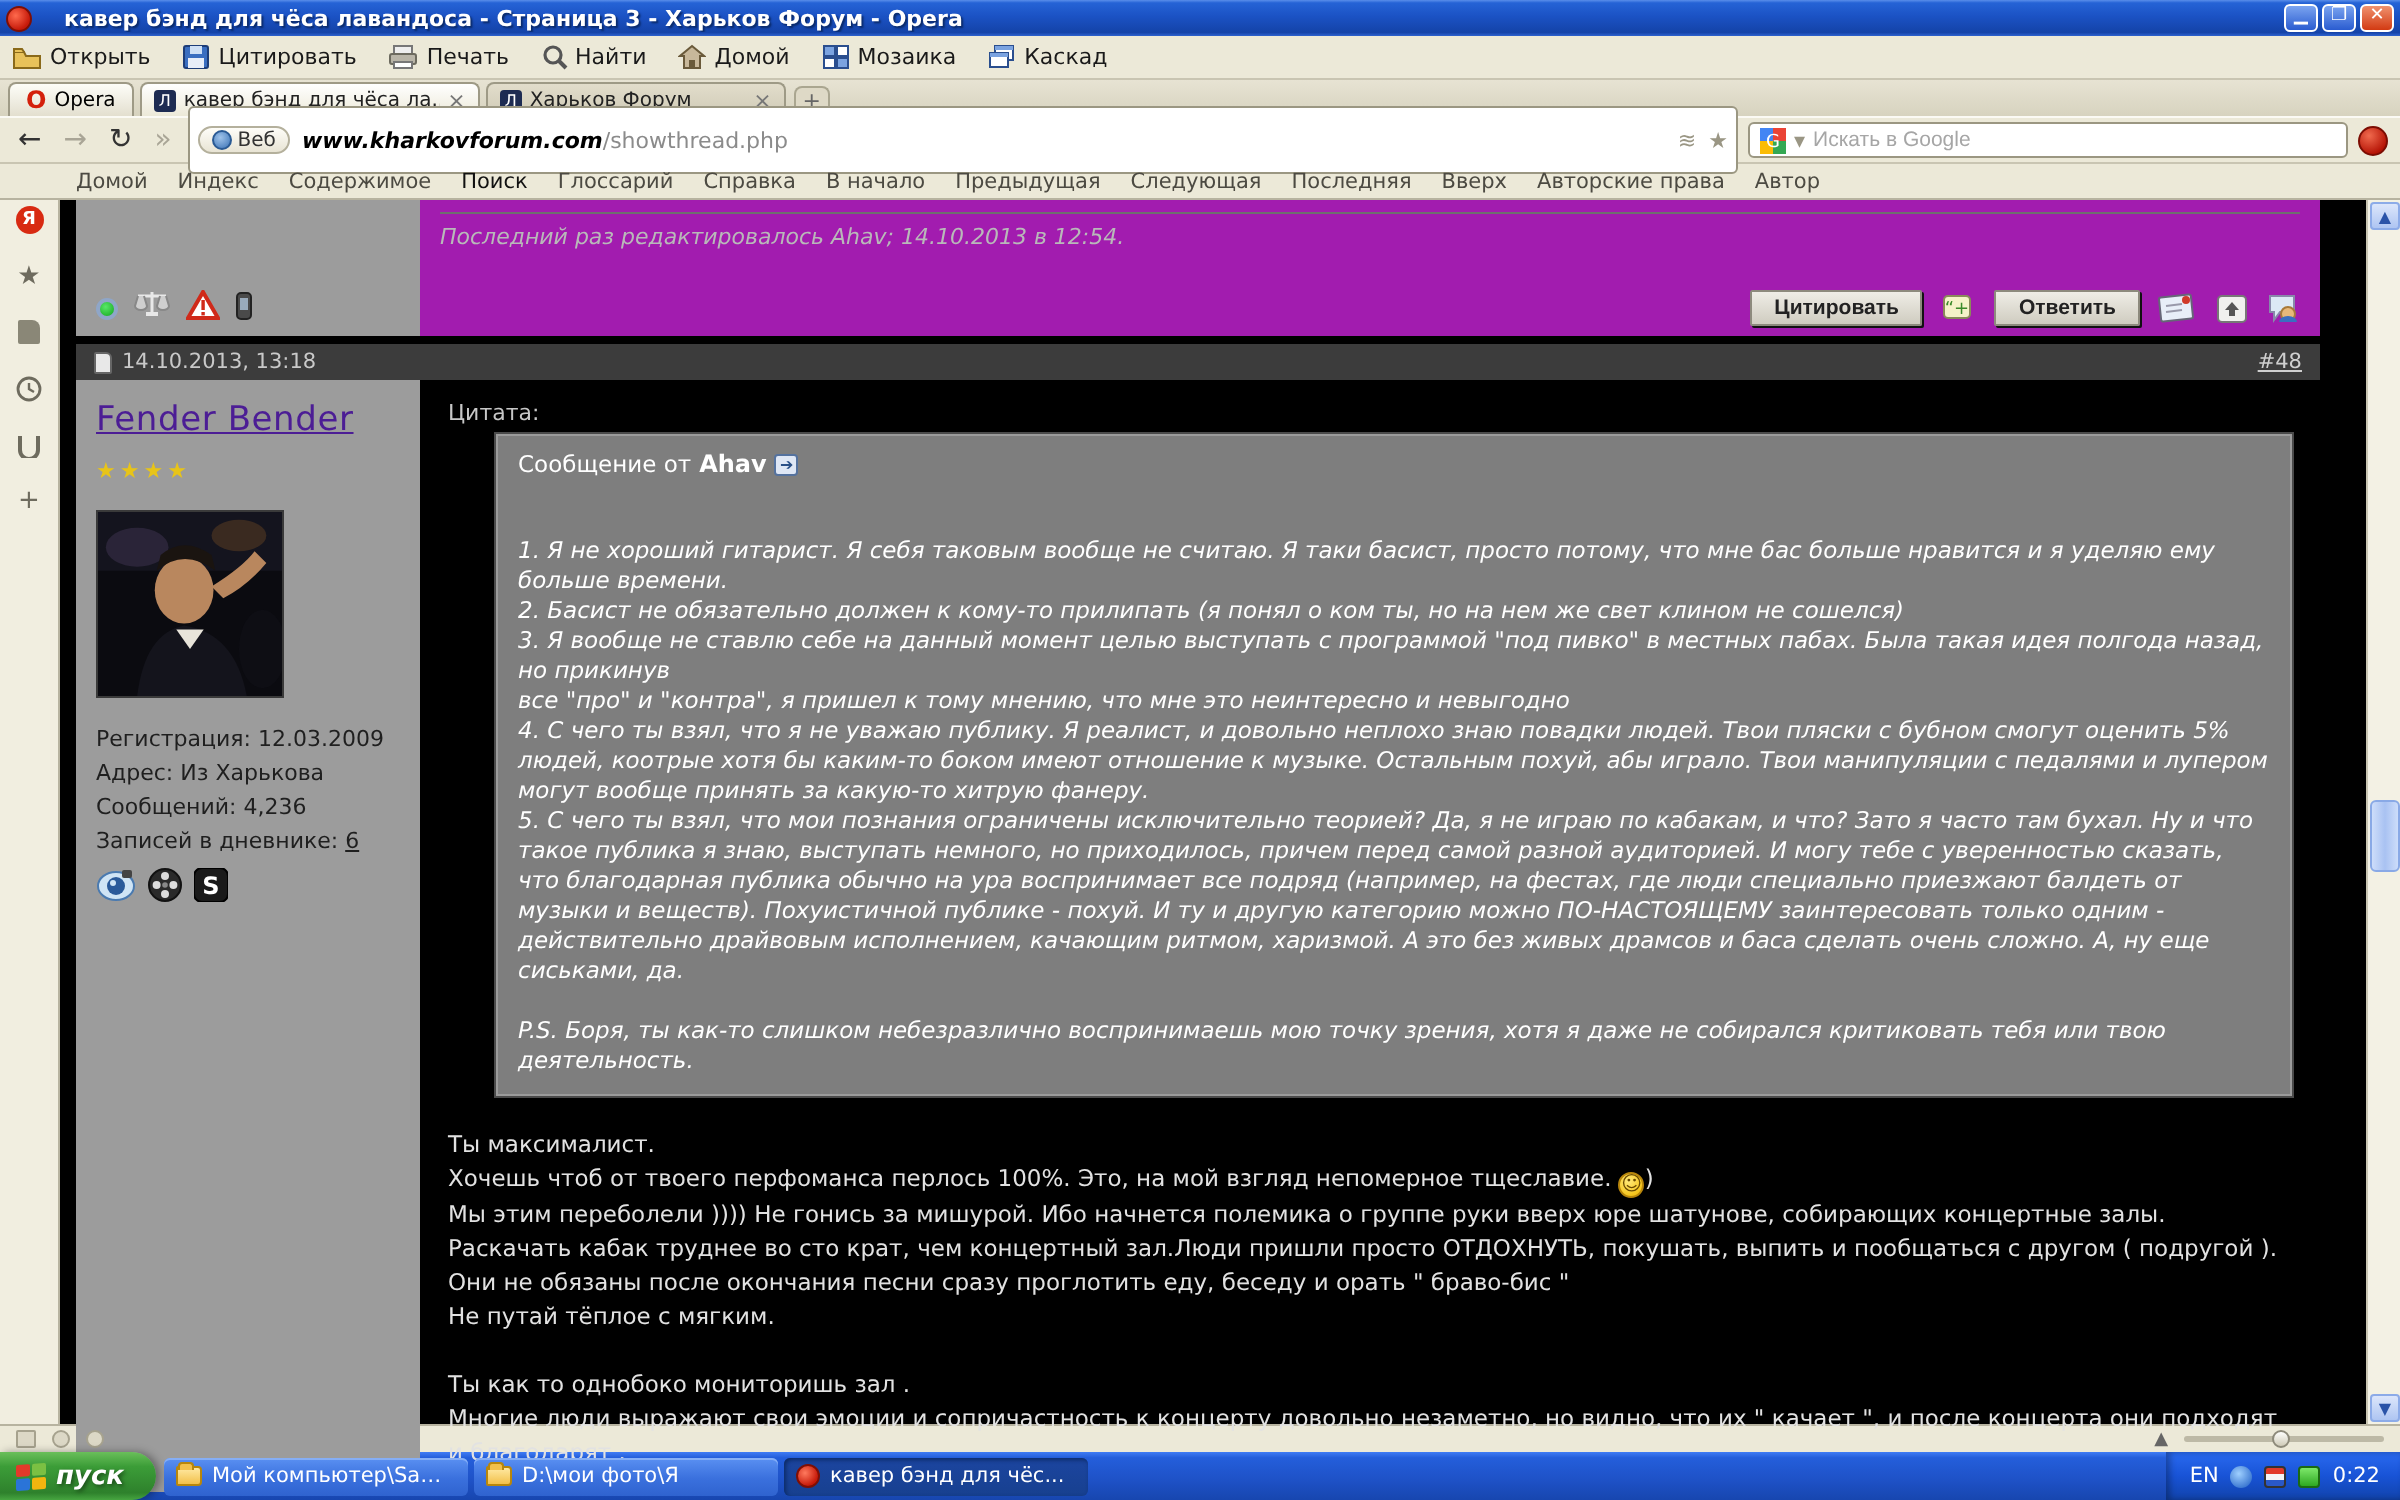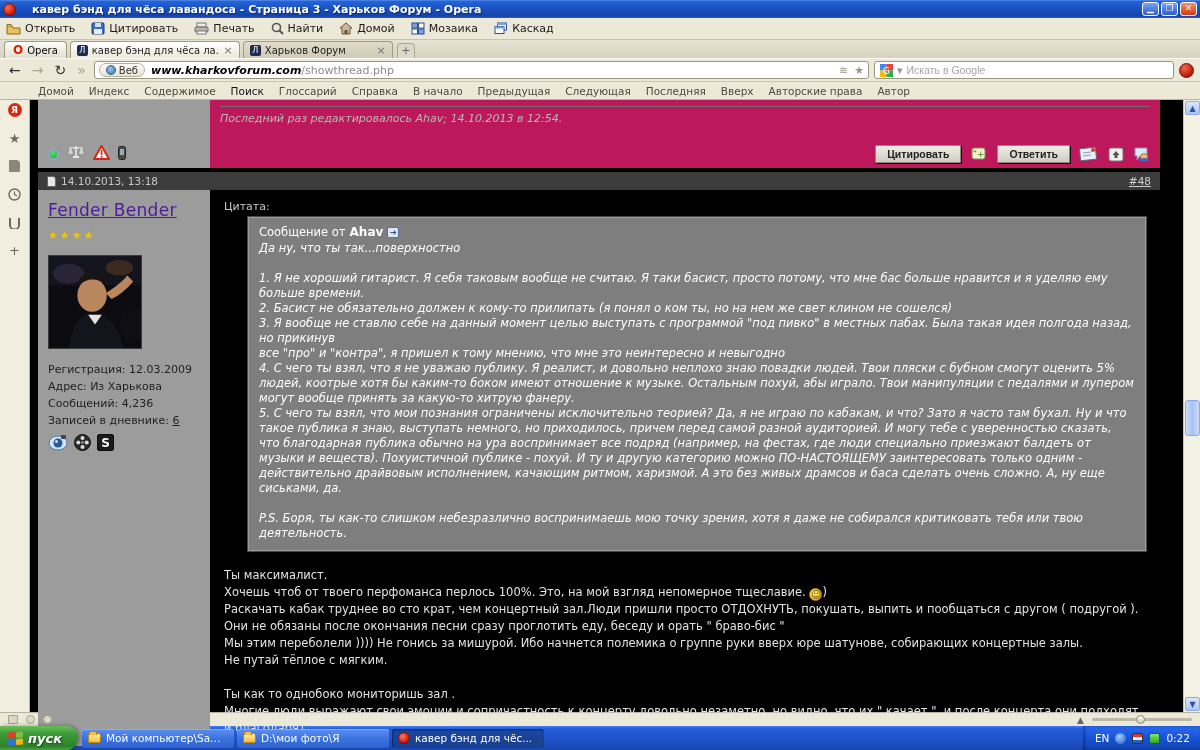--- a/index.html
+++ b/index.html
@@ -39,21 +39,21 @@
   .tab .label { flex:1; white-space:nowrap; overflow:hidden; }
   .tab .close { color:#777; font-size:11px; }
   .newtab { width:18px; height:15px; margin-left:4px; border:1px solid #aaa690; border-bottom:none; border-radius:4px 4px 0 0;
     background:#ded9c6; color:#666; text-align:center; line-height:14px; font-size:11px; }
 
   
   .addressbar { height:24px; background:#ece9d8; border-top:1px solid #fbfaf4; border-bottom:1px solid #c9c5b2;
     display:flex; align-items:center; padding:0 6px; gap:5px; }
   .navbtn { font-size:14px; line-height:16px; color:#333; padding:0 3px; }
   .navbtn.disabled { color:#a9a596; }
-  .urlbox { flex:1; height:18px; background:#fff; border:1px solid #9b9782; border-radius:3px; display:flex; align-items:center;
+  .urlbox { flex:1; height:34px; background:#fff; border:1px solid #9b9782; border-radius:3px; display:flex; align-items:center;
     padding:0 4px; gap:6px; }
   .webbadge { display:flex; align-items:center; gap:3px; background:linear-gradient(180deg,#fefdf8,#e8e4d4);
     border:1px solid #b4b09c; border-radius:8px; height:14px; padding:0 6px; font-size:10px; color:#333; }
   .globe { width:10px; height:10px; border-radius:50%; background:radial-gradient(circle at 40% 35%, #9fc3ea, #3a72b5); border:1px solid #2a5a94; }
   .url { flex:1; font-size:11px; white-space:nowrap; overflow:hidden; }
   .url .host { color:#000; font-weight:bold;font-style:italic; }
   .url .path { color:#8b8b8b; }
   .urlicon { color:#9a9684; font-size:11px; }
   .searchbox { width:300px; height:18px; background:#fff; border:1px solid #9b9782; border-radius:3px; display:flex;
     align-items:center; padding:0 5px; gap:4px; }
@@ -81,21 +81,21 @@
   .scrollbar { width:17px; background:#f3f1e4; position:relative; border-left:1px solid #c9c5b2; }
   .sb-btn { position:absolute; left:1px; width:15px; height:14px; background:linear-gradient(180deg,#dce6fb,#aec5f2);
     border:1px solid #8cabe8; border-radius:2px; color:#2a53a8; font-size:8px; text-align:center; line-height:13px; }
   .sb-up { top:1px; } .sb-down { bottom:1px; }
   .sb-thumb { position:absolute; left:1px; top:300px; width:15px; height:36px; border-radius:3px;
     background:linear-gradient(90deg,#cdddfa,#a9c2f2 50%,#cdddfa); border:1px solid #89a9e6; }
 
   
   .post-partial { height:68px; display:flex; }
   .ucol { width:172px; background:#9c9c9c; flex:none; }
-  .pcol { flex:1; background:#be185d;gap:19px; }
+  .pcol { flex:1; background:#a21caf;gap:19px; }
   .post-partial .ucol { display:flex; align-items:flex-end; padding:0 0 8px 10px; gap:8px; }
   .post-partial .pcol { display:flex; flex-direction:column; justify-content:space-between; padding:6px 10px 5px 10px; }
   .edited-wrap { border-top:1px solid #6f6f6f; padding-top:5px; }
   .edited { color:#b9b9b9; font-style:italic; font-size:11px; }
   .btnrow { display:flex; align-items:center; justify-content:flex-end; gap:9px; }
   .fbtn { background:linear-gradient(180deg,#efede6,#cfccc0); border:1px solid #8d8a7d; border-radius:1px;
     font-size:10.5px; font-weight:bold; color:#222; padding:2px 11px; box-shadow:1px 1px 0 #111; }
   .status-dot { width:11px; height:11px; border-radius:50%; background:radial-gradient(circle at 40% 35%, #58e868, #13a51f);
     border:2px solid #8fa6c8; }
 
@@ -113,21 +113,21 @@
   .stars { color:#e8c418; font-size:11px; letter-spacing:2px; margin-top:9px; }
   .avatar { width:94px; height:94px; margin:13px 0 12px 0; border:1px solid #3a3a3a; display:block; }
   .uinfo { color:#1f1f1f; font-size:11px; line-height:17px; }
   .uinfo .dlink { text-decoration:underline; }
   .contacts { display:flex; gap:6px; margin-top:5px; align-items:center; }
 
   .pbody { flex:1; padding:10px 14px; min-width:0; }
   .qlabel { color:#c7c7c7; font-size:11px; margin-bottom:4px; }
   .quotebox { margin-left:24px; background:#7e7e7e; border:1px solid #9b9b9b; outline:1px solid #4a4a4a;
     padding:7px 10px 9px 10px; color:#fff; font-size:11.5px; line-height:15px; }
-  .qfrom { font-style:normal; margin-bottom:1px; display:flex; align-items:center; gap:4px; }
+  .qfrom { font-style:normal; margin-bottom:13px; display:flex; align-items:center; gap:4px; }
   .qfrom b { font-size:12px; }
   .viewpost { width:12px; height:11px; background:#dfe7f5; border:1px solid #55729e; border-radius:2px; color:#2a4f86;
     font-size:8px; line-height:10px; text-align:center; display:inline-block; }
   .qline { font-style:italic; }
   .qgap { height:15px; }
 
   .bodytext { margin-top:16px; color:#e2e2e2; font-size:11.5px; line-height:17px; }
   .bblank { height:17px; }
   .hl { background:#3161c4; color:#fff; padding:0 1px; }
   .smiley { display:inline-block; width:13px; height:13px; border-radius:50%; vertical-align:-2px;
@@ -481,36 +481,35 @@
           </div>
 
           <div class="pbody">
             <div class="qlabel">Цитата:</div>
             <div class="quotebox">
               <div class="qfrom">
                 <span>Сообщение от</span>
                 <b>Ahav</b>
                 <span class="viewpost">➔</span>
               </div>
-              <div class="qline">Да ну, что ты так...поверхностно</div>
               <div class="qgap"></div>
               <div class="qline">1. Я не хороший гитарист. Я себя таковым вообще не считаю. Я таки басист, просто потому, что мне бас больше нравится и я уделяю ему больше времени.</div>
               <div class="qline">2. Басист не обязательно должен к кому-то прилипать (я понял о ком ты, но на нем же свет клином не сошелся)</div>
               <div class="qline">3. Я вообще не ставлю себе на данный момент целью выступать с программой "под пивко" в местных пабах. Была такая идея полгода назад, но прикинув</div>
               <div class="qline">все "про" и "контра", я пришел к тому мнению, что мне это неинтересно и невыгодно</div>
               <div class="qline">4. С чего ты взял, что я не уважаю публику. Я реалист, и довольно неплохо знаю повадки людей. Твои пляски с бубном смогут оценить 5% людей, коотрые хотя бы каким-то боком имеют отношение к музыке. Остальным похуй, абы играло. Твои манипуляции с педалями и лупером могут вообще принять за какую-то хитрую фанеру.</div>
               <div class="qline">5. С чего ты взял, что мои познания ограничены исключительно теорией? Да, я не играю по кабакам, и что? Зато я часто там бухал. Ну и что такое публика я знаю, выступать немного, но приходилось, причем перед самой разной аудиторией. И могу тебе с уверенностью сказать, что благодарная публика обычно на ура воспринимает все подряд (например, на фестах, где люди специально приезжают балдеть от музыки и веществ). Похуистичной публике - похуй. И ту и другую категорию можно ПО-НАСТОЯЩЕМУ заинтересовать только одним - действительно драйвовым исполнением, качающим ритмом, харизмой. А это без живых драмсов и баса сделать очень сложно. А, ну еще сиськами, да.</div>
               <div class="qgap"></div>
               <div class="qline">P.S. Боря, ты как-то слишком небезразлично воспринимаешь мою точку зрения, хотя я даже не собирался критиковать тебя или твою деятельность.</div>
             </div>
             <div class="bodytext">
               <div>Ты максималист.</div>
               <div><span>Хочешь чтоб от твоего перфоманса перлось 100%. Это, на мой взгляд непомерное тщеславие.</span> <span class="smiley">☺</span><span>)</span></div>
+              <div>Мы этим переболели )))) Не гонись за мишурой. Ибо начнется полемика о группе руки вверх юре шатунове, собирающих концертные залы.</div>
               <div>Раскачать кабак труднее во сто крат, чем концертный зал.Люди пришли просто ОТДОХНУТЬ, покушать, выпить и пообщаться с другом ( подругой ). Они не обязаны после окончания песни сразу проглотить еду, беседу и орать " браво-бис "</div>
-              <div>Мы этим переболели )))) Не гонись за мишурой. Ибо начнется полемика о группе руки вверх юре шатунове, собирающих концертные залы.</div>
               <div>Не путай тёплое с мягким.</div>
               <div class="bblank"></div>
               <div>Ты как то однобоко мониторишь зал .</div>
               <div>Многие люди выражают свои эмоции и сопричастность к концерту довольно незаметно, но видно, что их " качает ", и после концерта они подходят и благодарят .</div>
 
             </div>
           </div>
         </div>
       </div>
     </div>

